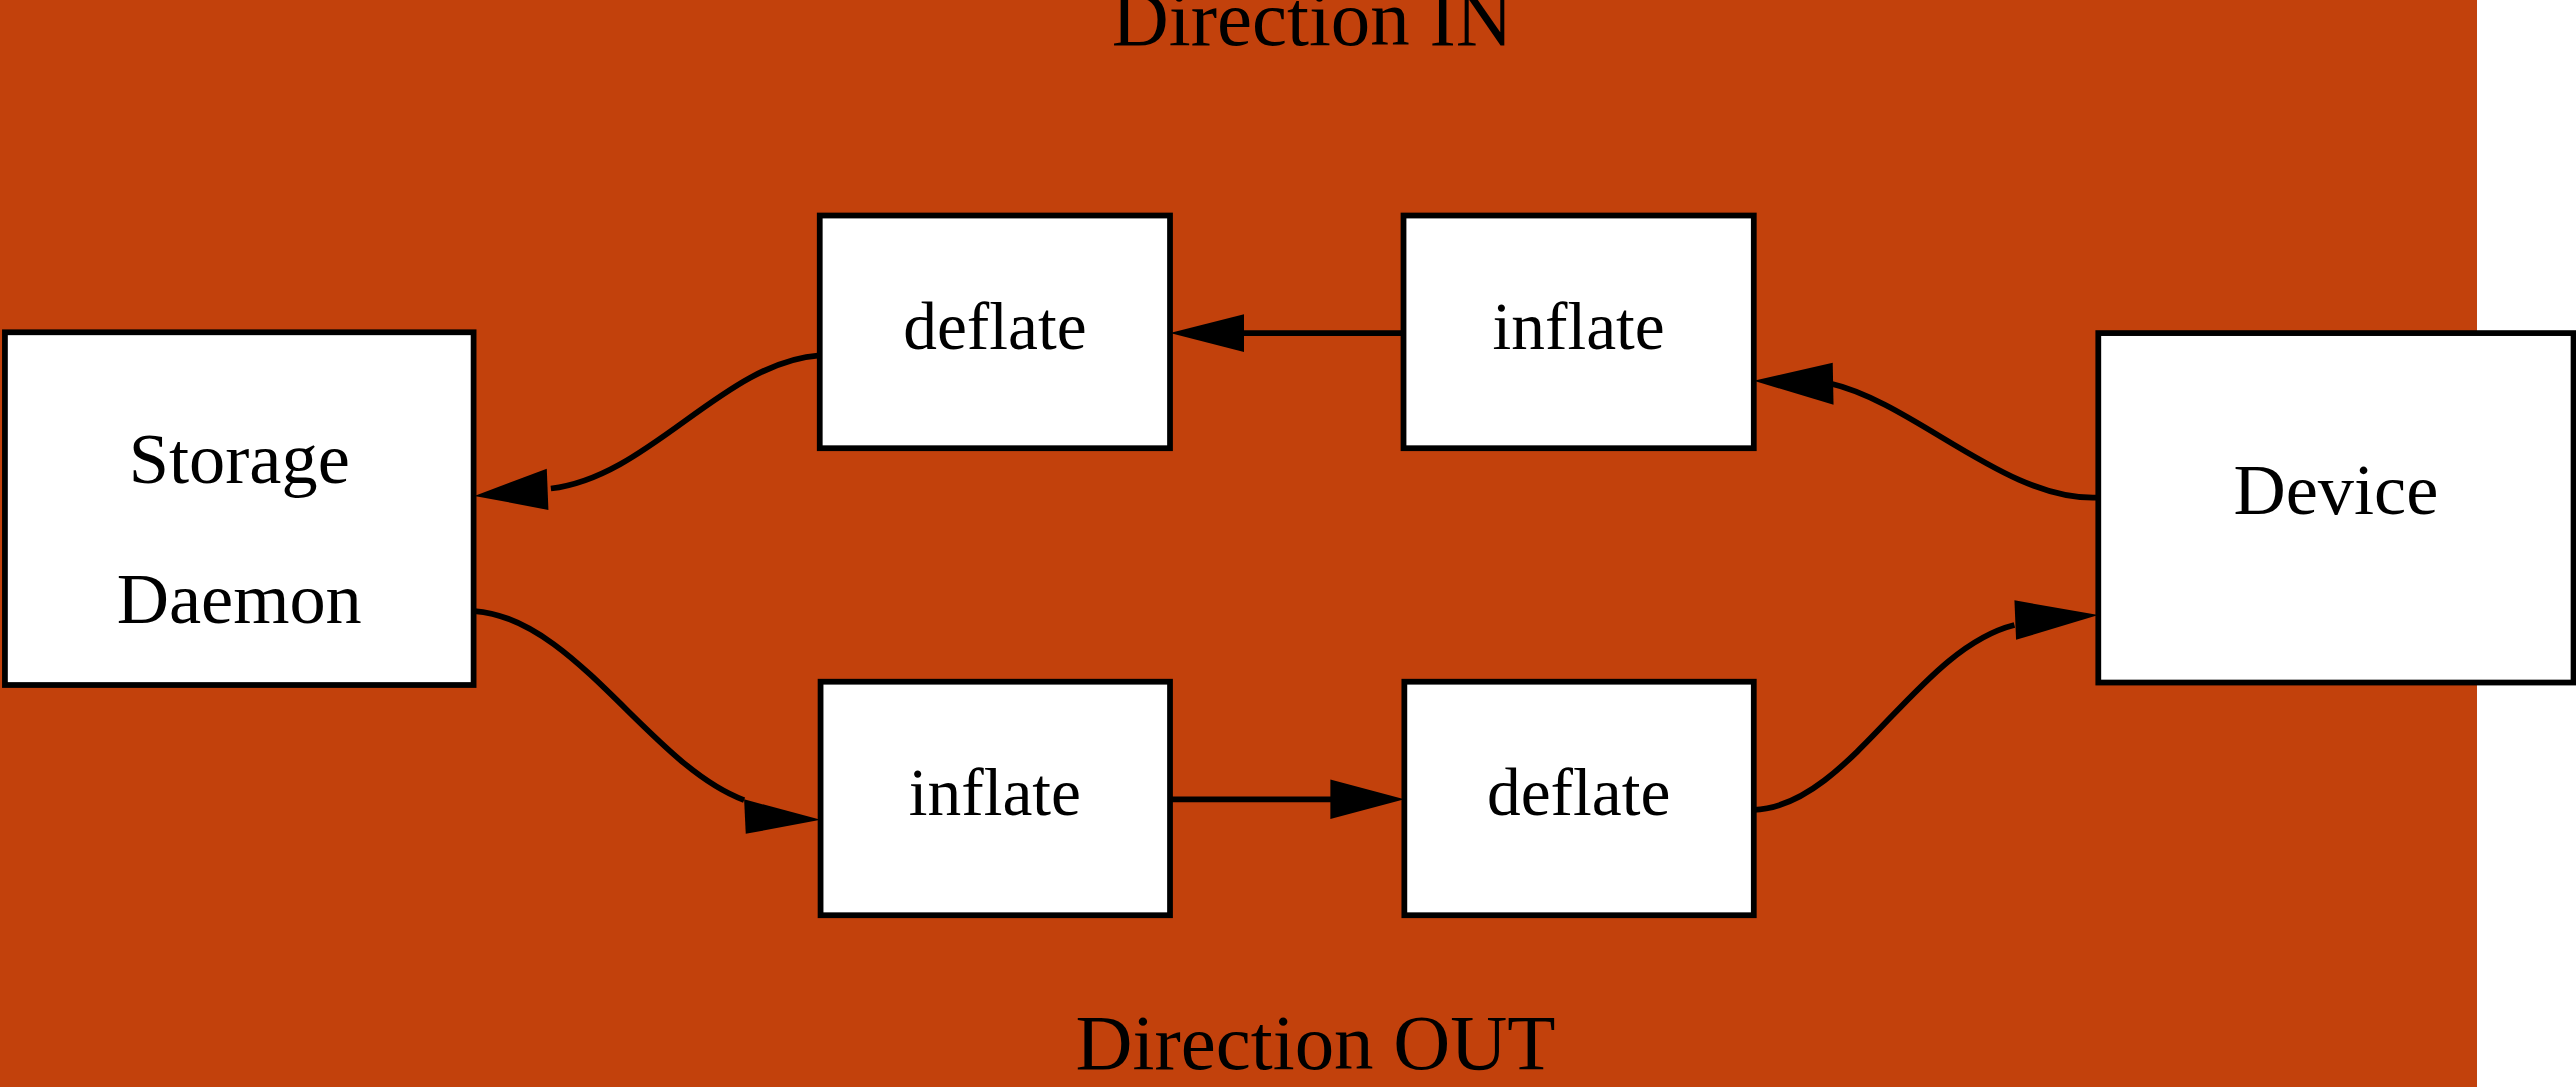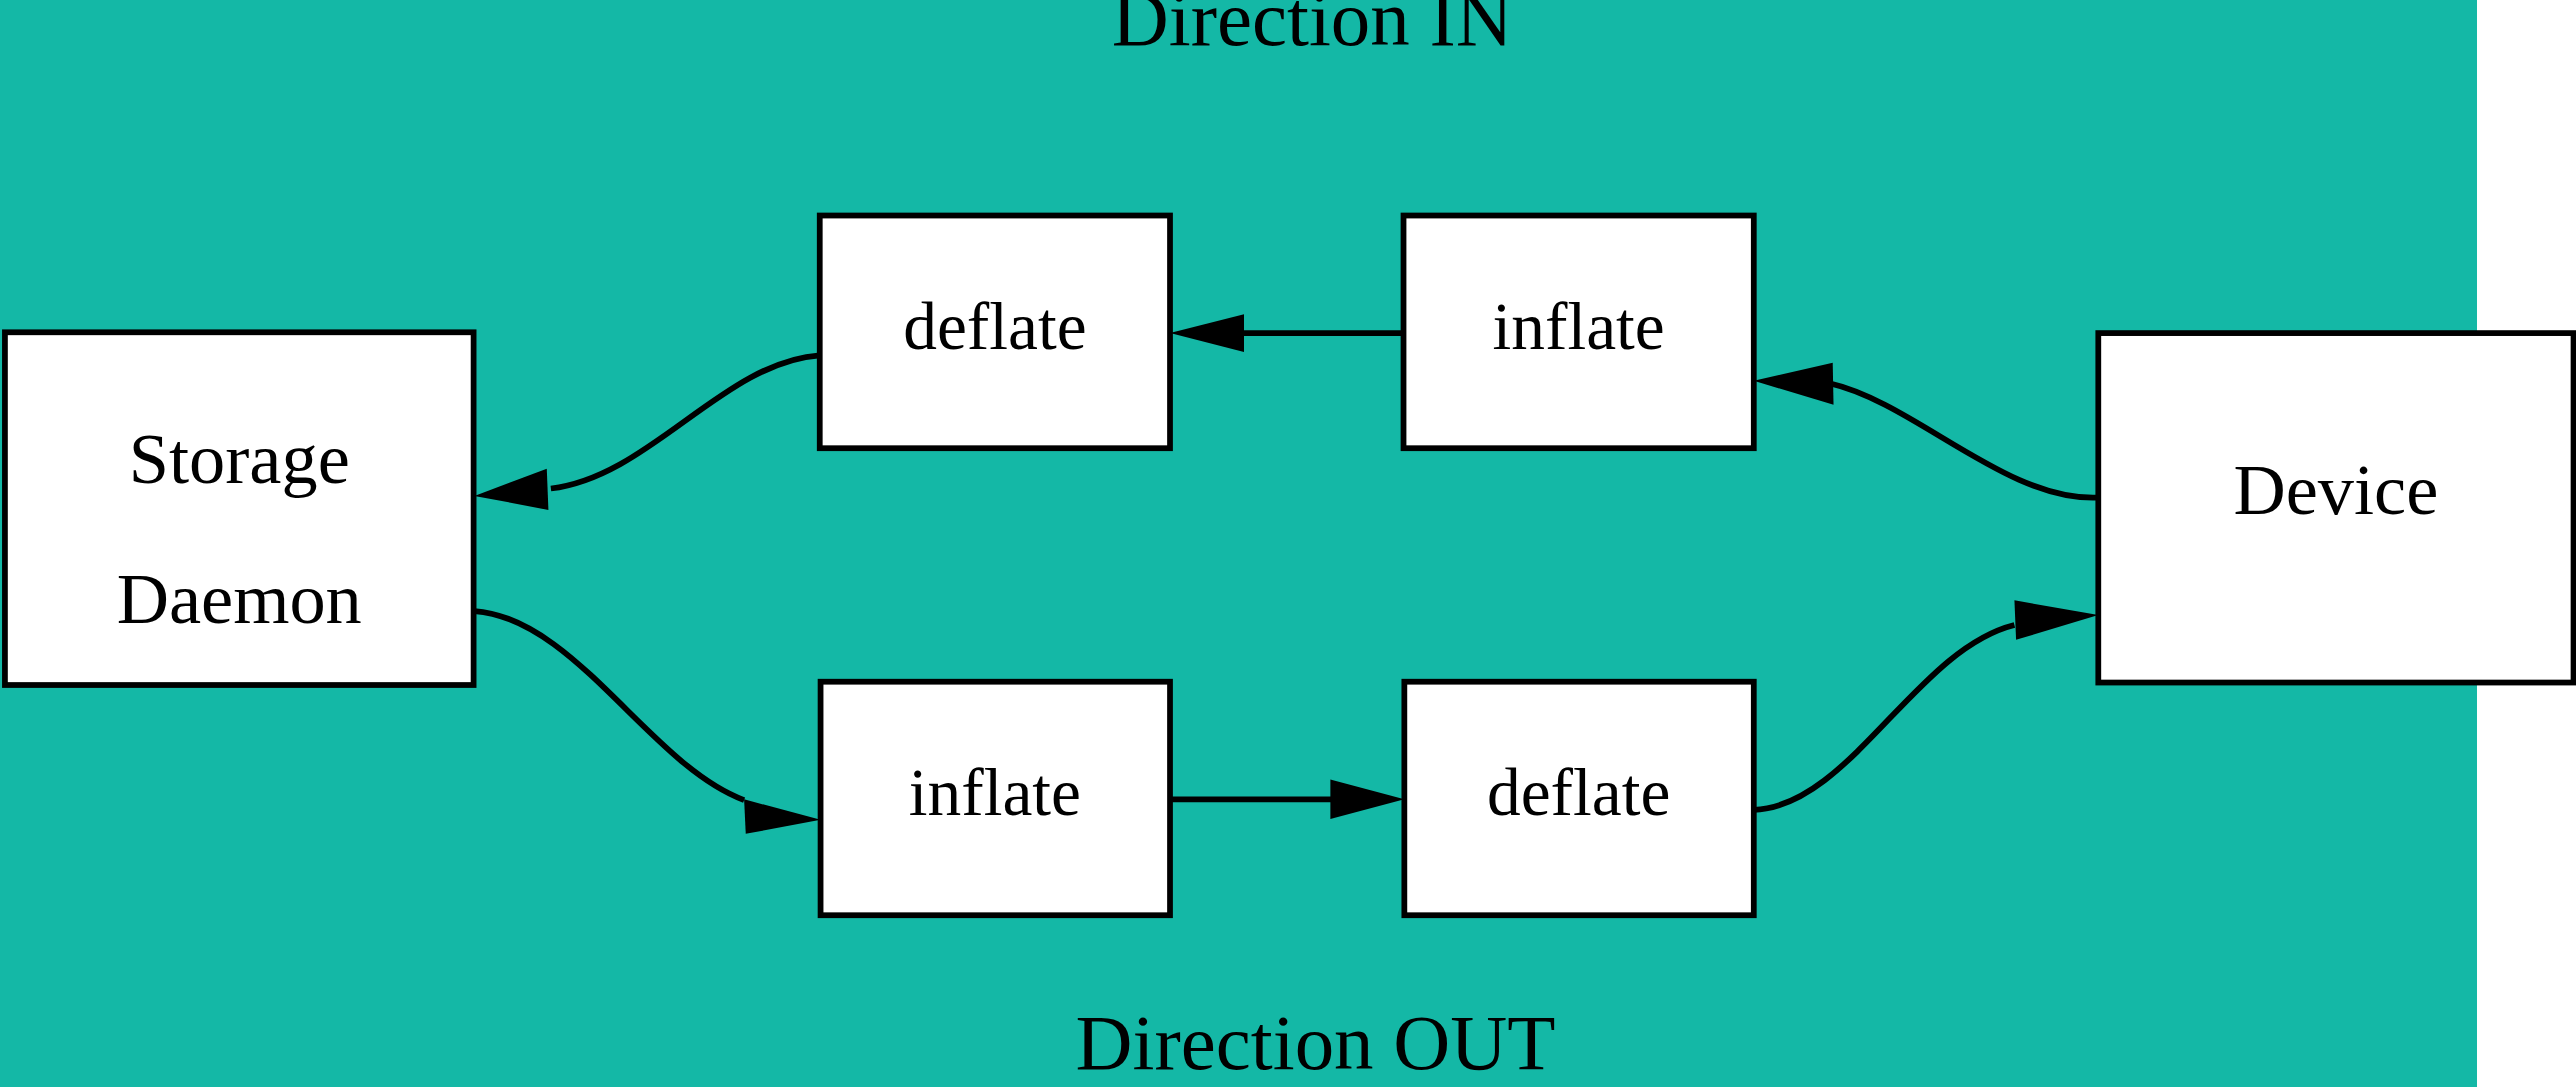--- a/index.html
+++ b/index.html
@@ -11,21 +11,21 @@
   body {
     width: 2576px;
     height: 1088px;
     overflow: hidden;
     font-family: "Liberation Serif", "DejaVu Serif", serif;
   }
   #diagram-root {
     position: relative;
     width: 2477px;
     height: 1088px;
-    background: #14b8a6;
+    background: #c2410c;
   }
   svg.diagram-canvas {
     display: block;
     width: 2576px;
     height: 1088px;
   }
   .node-box {
     fill: #ffffff;
     stroke: #000000;
     stroke-width: 7;

